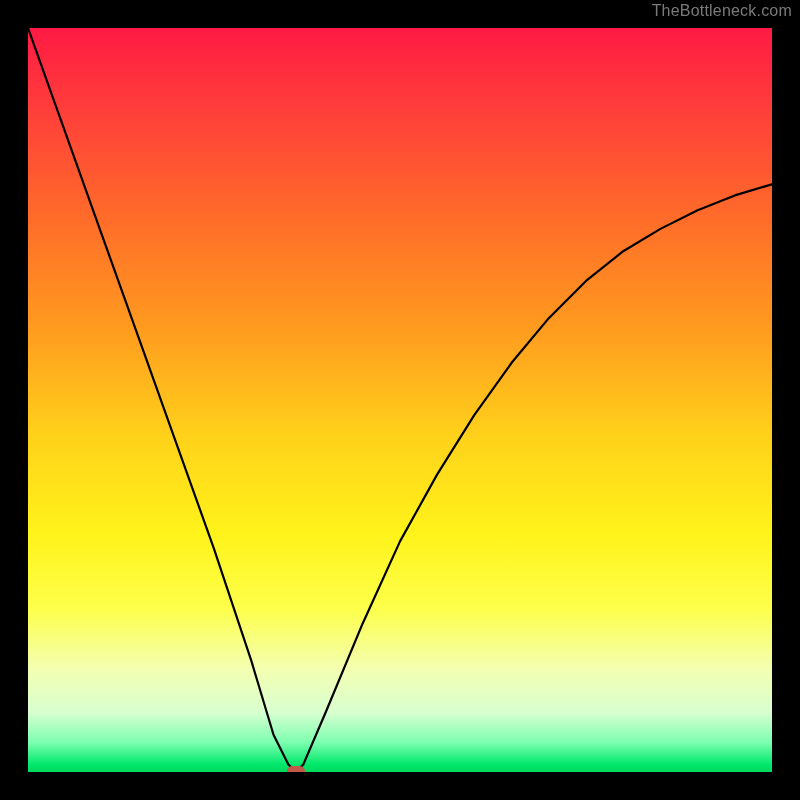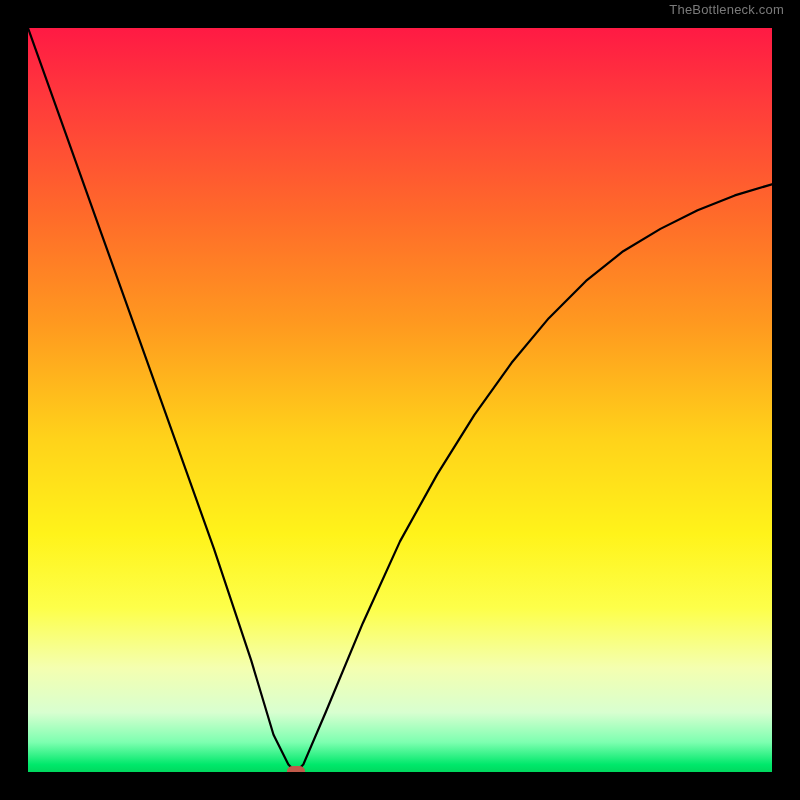--- a/index.html
+++ b/index.html
@@ -59,24 +59,24 @@
     position: absolute;
     width: 18px;
     height: 12px;
     border-radius: 6px / 5px;
     background: #c05a4a;
     transform: translate(-50%, -50%);
   }
   .watermark {
     position: absolute;
     top: 2px;
-    right: 16px;
+    right: 8px;
     color: #7a7a7a;
     font-family: Arial, Helvetica, sans-serif;
-    font-size: 13px;
+    font-size: 16px;
     letter-spacing: 0.2px;
     user-select: none;
   }
 </style>
 </head>
 <body>
 
 <div class="frame">
   <div class="plot">
     <div class="gradient"></div>

